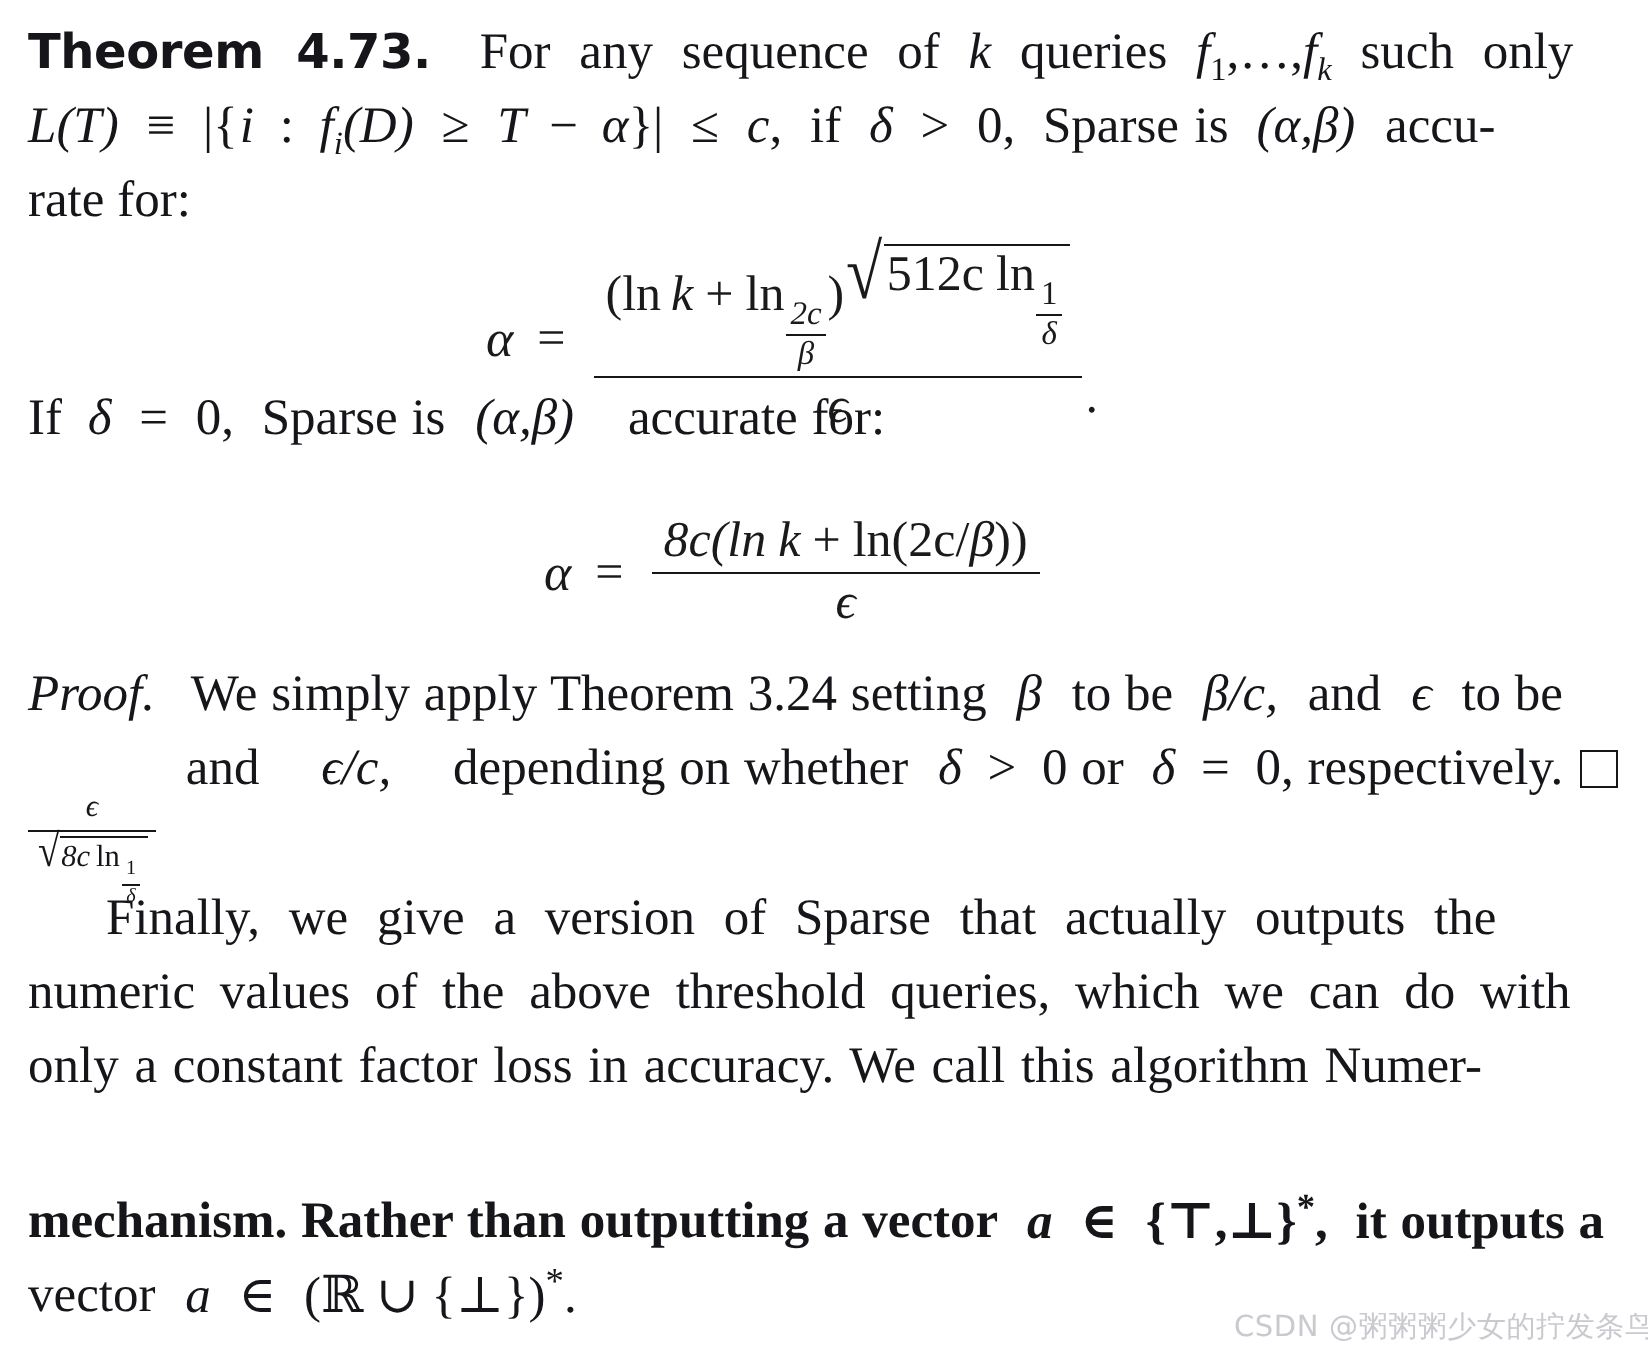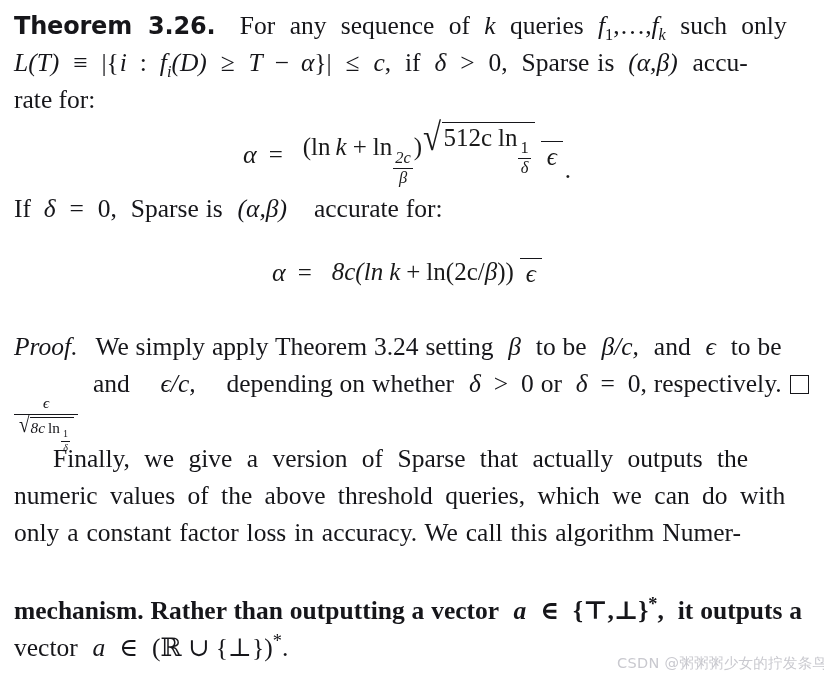--- a/index.html
+++ b/index.html
@@ -59,20 +59,21 @@
     margin-right: 12px;
     font-size: 26px;
   }
   .eqop {
     margin-right: 14px;
     font-size: 25px;
   }
 
   .frac {
     display: inline-flex;
+    flex-direction: column;
     align-items: center;
     vertical-align: middle;
     line-height: 1.05;
   }
   .frac > .num {
     padding: 0 6px 2px 6px;
   }
   .frac > .den {
     border-top: 1.6px solid #16161a;
     padding: 2px 6px 0 6px;
@@ -157,21 +158,21 @@
     white-space: nowrap;
     letter-spacing: 0.3px;
   }
 </style>
 </head>
 <body>
 
 <div class="page">
 
   <div class="line ws4" style="left:14px; top:13px;">
-    <span class="thm-head">Theorem 3.26.</span>
+    <span class="thm-head">Theorem 4.73.</span>
     <span style="display:inline-block;width:10px"></span><span>For</span>
     <span>any</span>
     <span>sequence</span>
     <span>of</span>
     <span class="mi">k</span>
     <span>queries</span>
     <span style="word-spacing:0"><span class="mi">f</span><sub style="font-size:0.64em">1</sub><span>,…,</span><span class="mi">f</span><sub style="font-size:0.64em" class="mi">k</sub></span>
     <span>such</span>
     <span>only</span>
   </div>

